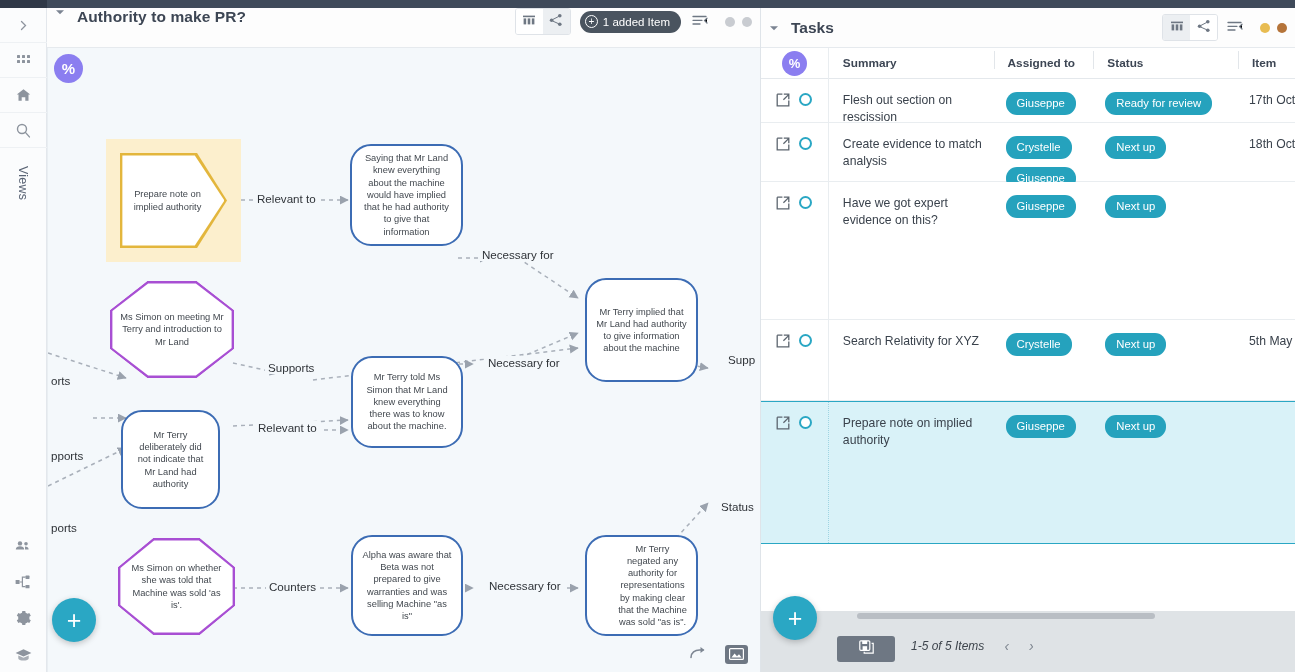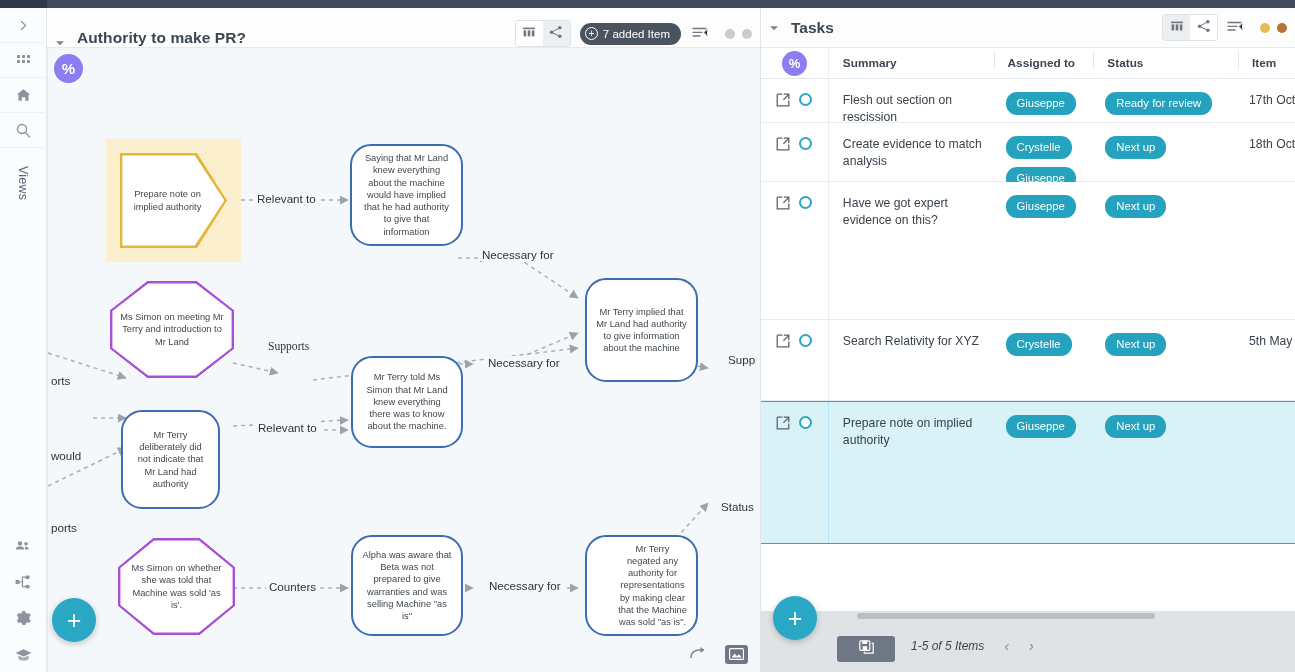--- a/index.html
+++ b/index.html
@@ -37,21 +37,21 @@
   .rail-bottom .rail-btn { height:36px; border-bottom:none; }
 
   
   .board {
     position:absolute; left:47px; top:8px; width:713px; height:664px;
     background:#ffffff; overflow:hidden;
   }
   .board-header {
     position:absolute; left:0; top:0; width:713px; height:40px;
     background:#fdfdfd; border-bottom:1px solid #e6eaee;
-    display:flex; align-items:flex-end;
+    display:flex; align-items:flex-start;
   }
   .caret {
     width:26px; display:flex; align-items:center; justify-content:center;
     color:#7b8492; font-size:10px; cursor:pointer;
   }
   .board-title {
     font-size:15.5px; color:#3d4654; font-weight:600; letter-spacing:.1px;
     margin-left:4px;
   }
   .hdr-tools { margin-left:auto; display:flex; align-items:center; gap:0px; padding-right:8px; }
@@ -325,21 +325,21 @@
                   <circle cx="10.8" cy="11.2" r="1.8"></circle>
                   <path d="M3.6 6.6l6.2-3.2M3.6 8l6.2 2.8" stroke="#6e7783" stroke-width="1" fill="none"></path>
                 </g>
               </svg>
           </span>
         </div>
       </div>
 
       <div class="pill-added">
         <span class="pc">+</span>
-        <span>7 added Item</span>
+        <span>1 added Item</span>
       </div>
 
       <div class="ic-list">
         <span>
           <svg width="16" height="13" viewBox="0 0 16 13">
               <g stroke="#6e7783" stroke-width="1.3" stroke-linecap="round">
                 <path d="M1 2.5h13M1 6.3h9M1 10h7"></path>
                 <path d="M15 4.2L12.6 6.6L15 9"></path>
               </g>
             </svg>
@@ -421,29 +421,29 @@
       <div class="node rect" style="left:303px; top:487px; width:112px; height:101px;">
         <div class="txt">Alpha was aware that Beta was not prepared to give warranties and was selling Machine "as is"</div>
       </div>
 
       <div class="node rect" style="left:537px; top:487px; width:113px; height:101px;padding-left:22px;">
         <div class="txt">Mr Terry negated any authority for representations by making clear that the Machine was sold "as is".</div>
       </div>
 
       <div class="edge-label" style="left:206px; top:144px;">Relevant to</div>
       <div class="edge-label" style="left:431px; top:200px;">Necessary for</div>
-      <div class="edge-label" style="left:217px; top:292px;font-family:Liberation Serif, serif;">Supports</div>
+      <div class="edge-label" style="left:217px; top:313px;">Supports</div>
       <div class="edge-label" style="left:437px; top:308px;">Necessary for</div>
       <div class="edge-label" style="left:207px; top:373px;">Relevant to</div>
       <div class="edge-label" style="left:677px; top:305px;">Supp</div>
       <div class="edge-label" style="left:218px; top:532px;">Counters</div>
       <div class="edge-label" style="left:438px; top:531px;">Necessary for</div>
       <div class="edge-label" style="left:670px; top:452px;">Status</div>
       <div class="edge-label" style="left:0px; top:326px;">orts</div>
-      <div class="edge-label" style="left:0px; top:401px;">would</div>
+      <div class="edge-label" style="left:0px; top:401px;">pports</div>
       <div class="edge-label" style="left:0px; top:473px;">ports</div>
 
       <div class="canvas-tools">
         <div class="redo-ic">
           <span>
             <svg width="18" height="14" viewBox="0 0 18 14">
                 <path d="M2 11.5C2 6.5 6 4 10.5 4h3.5" stroke="#7e8793" stroke-width="1.6" fill="none" stroke-linecap="round"></path>
                 <path d="M11.5 1L15.5 4L11.5 7z" fill="#7e8793"></path>
               </svg>
           </span>

